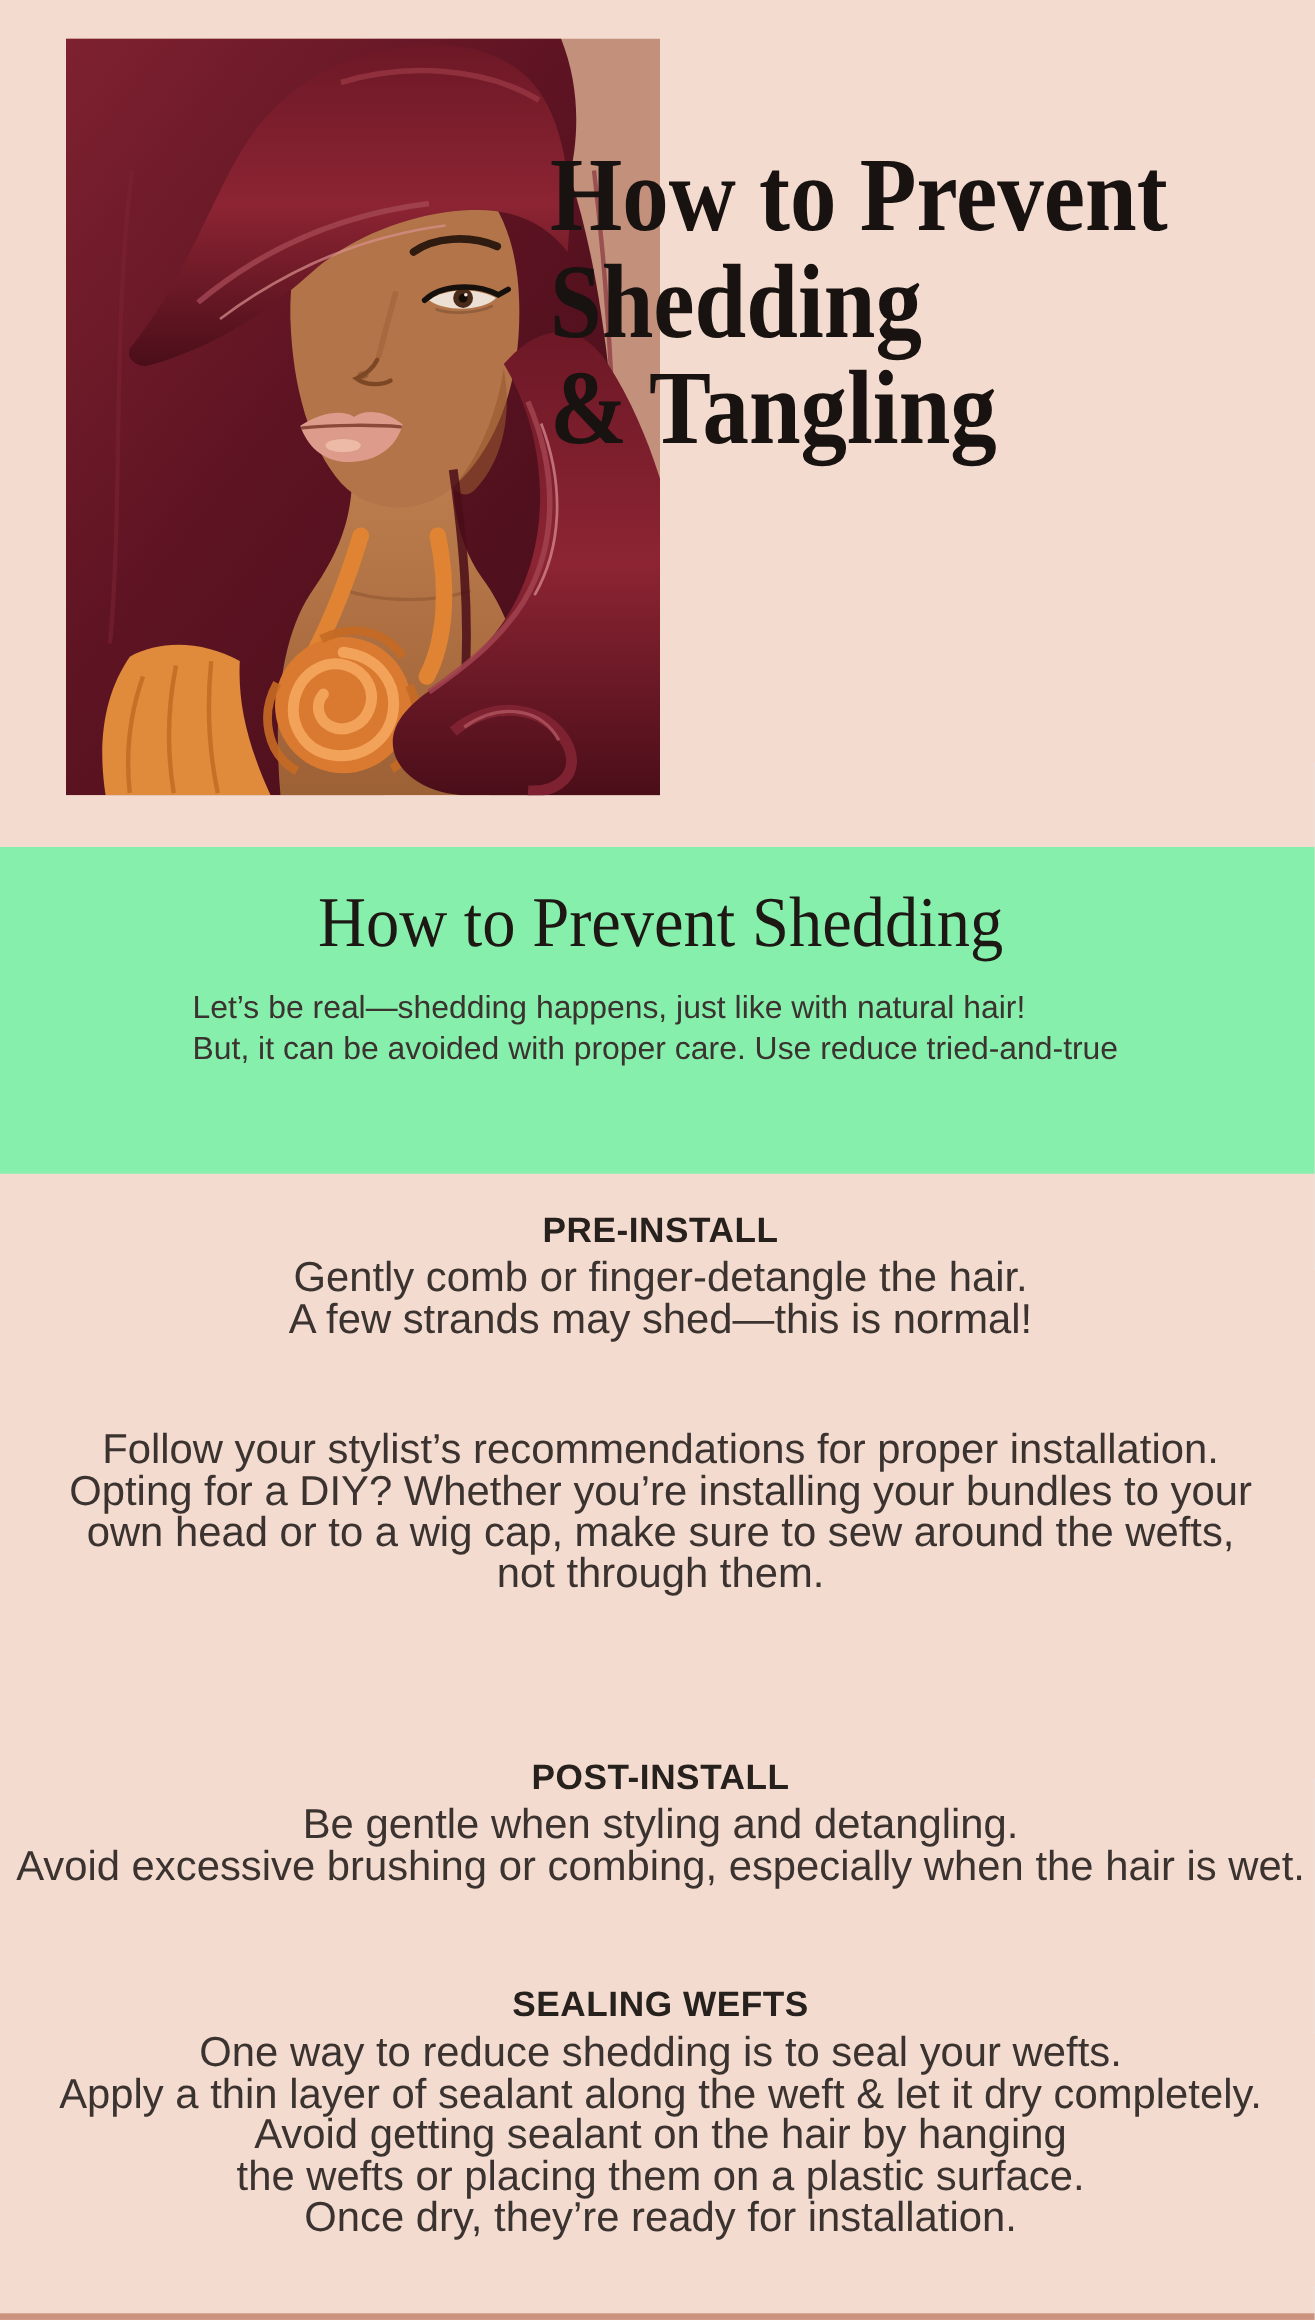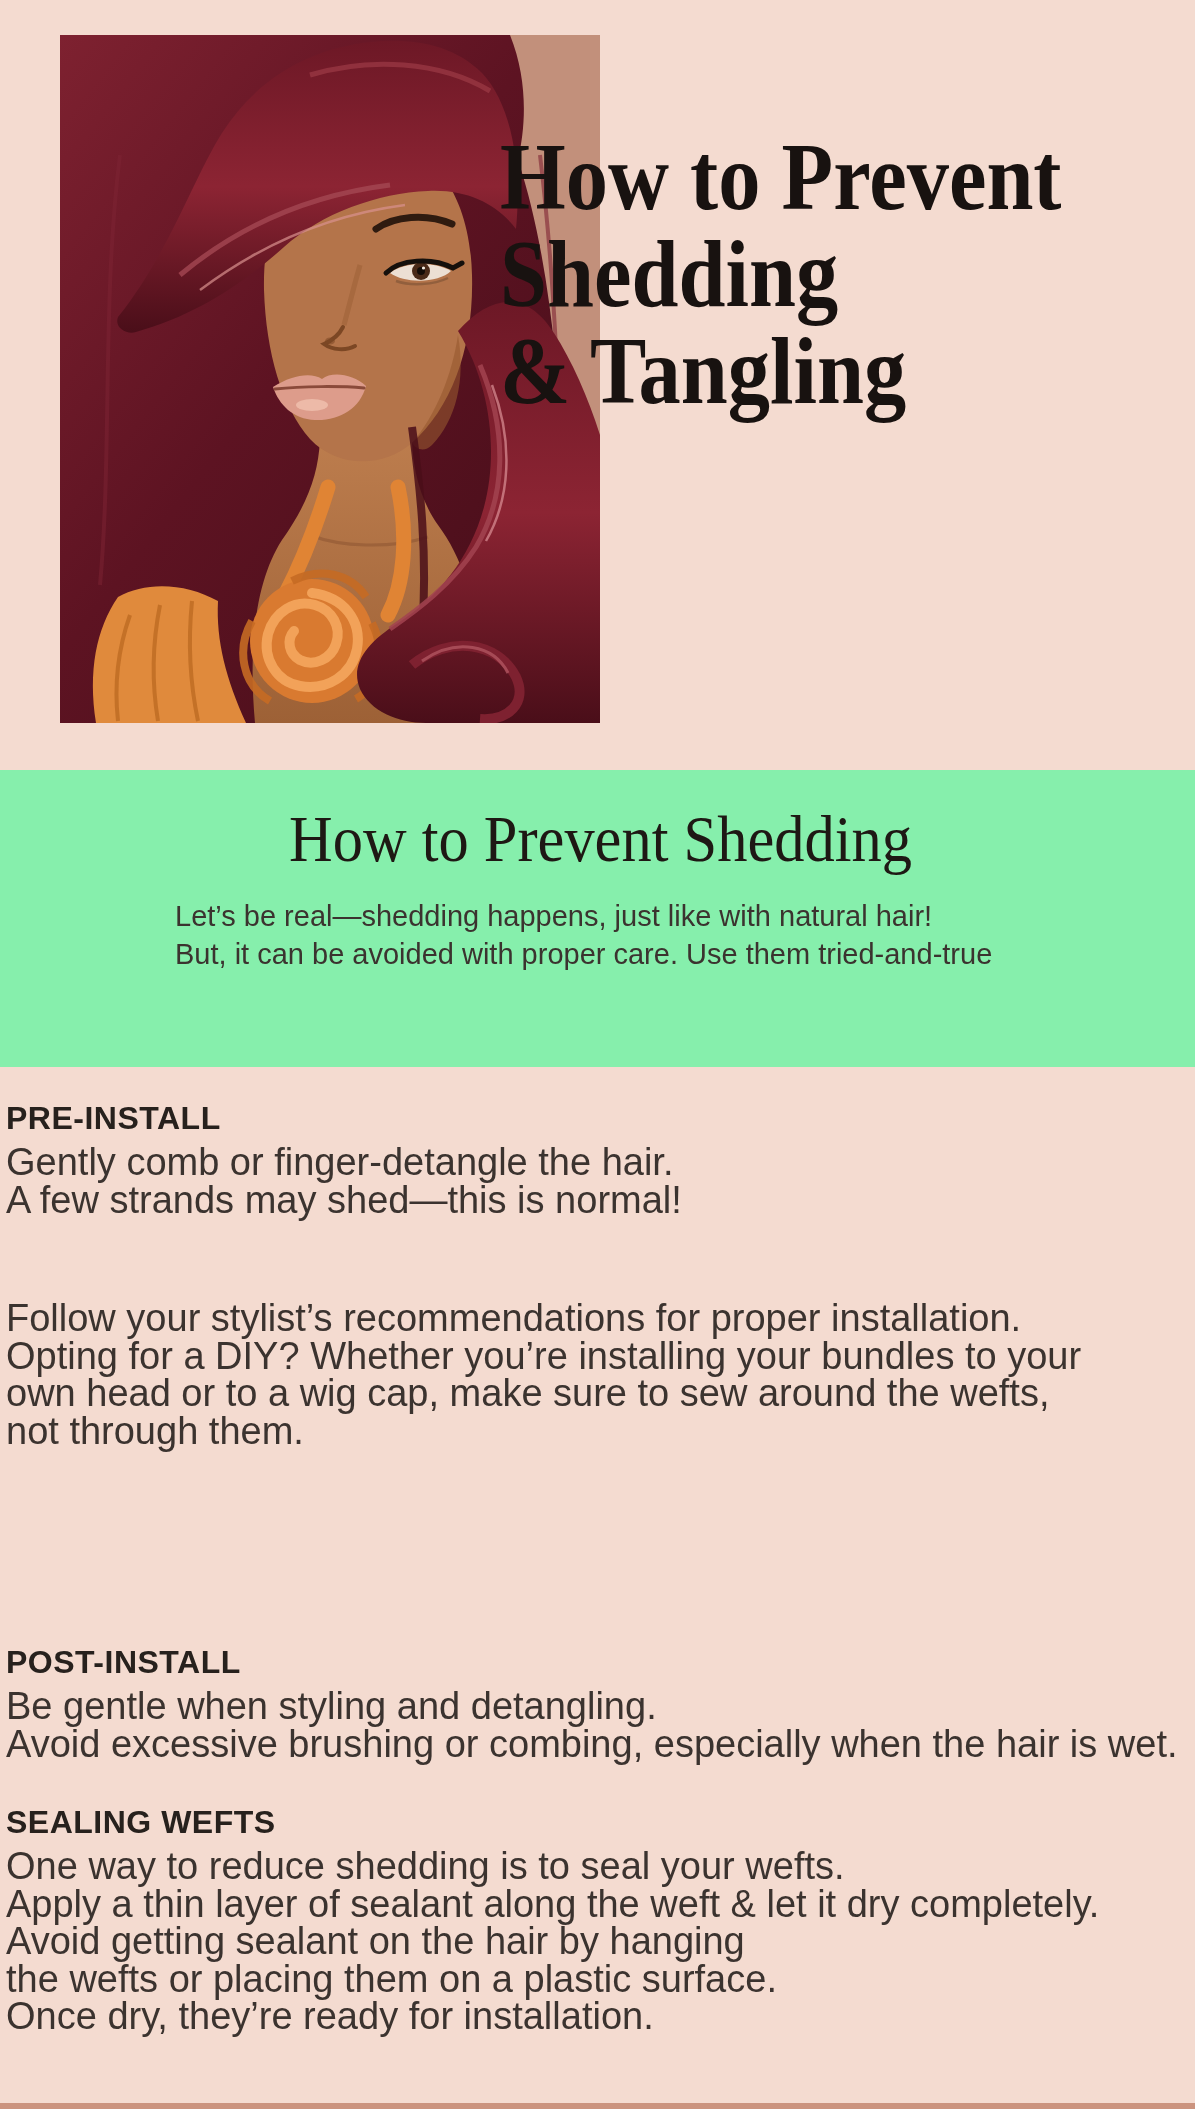--- a/index.html
+++ b/index.html
@@ -22,30 +22,30 @@
     position:absolute;left:6px;top:34px;width:1189px;text-align:center;
     font-family:"Liberation Serif",serif;font-weight:400;
     font-size:65px;line-height:70px;color:#1e1814;
     transform:scaleX(.93);white-space:nowrap;
   }
   .band-intro{
     position:absolute;left:175px;top:128px;
     font-size:29px;line-height:37.5px;color:#3b332f;white-space:nowrap;
   }
   .section{
-    position:absolute;left:6px;width:1189px;text-align:left;color:#3b332f;
+    position:absolute;left:6px;width:1189px;text-align:center;color:#3b332f;
   }
   .section-heading{
     font-weight:700;font-size:32px;line-height:44px;letter-spacing:.5px;
     color:#27211d;margin-bottom:4px;
   }
   .section-line{font-size:38px;line-height:37.5px;white-space:nowrap;}
   .sec-pre{top:1096px;}
   .sec-during{top:1300px;}
-  .sec-post{top:1640px;}
+  .sec-post{top:1593px;}
   .sec-seal{top:1800px;}
   .strip{position:absolute;left:0;top:2103px;width:100%;height:6px;background:#cb937e;}
 </style>
 </head>
 <body>
 
 <div class="canvas">
 
   <div class="photo">
     <svg viewBox="0 0 540 688" aria-hidden="true">
@@ -111,21 +111,21 @@
   <div class="hero-title">
     <div>How to Prevent</div>
     <div>Shedding</div>
     <div>&amp; Tangling</div>
   </div>
 
   <div class="band">
     <div class="band-heading">How to Prevent Shedding</div>
     <div class="band-intro">
       <div>Let’s be real—shedding happens, just like with natural hair!</div>
-      <div>But, it can be avoided with proper care. Use them tried-and-true</div>
+      <div>But, it can be avoided with proper care. Use reduce tried-and-true</div>
     </div>
   </div>
 
   <div class="section sec-pre">
     <div class="section-heading">PRE-INSTALL</div>
     <div class="section-line">Gently comb or finger-detangle the hair.</div>
     <div class="section-line">A few strands may shed—this is normal!</div>
   </div>
 
   <div class="section sec-during">

